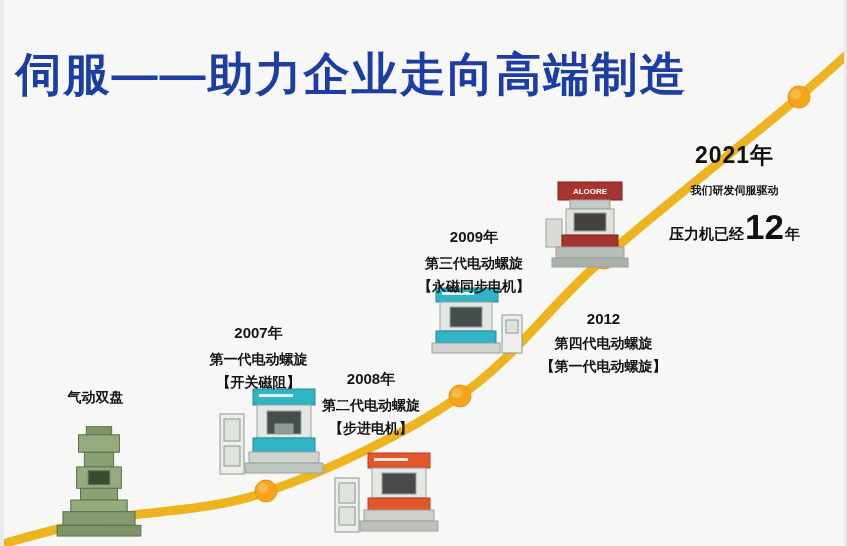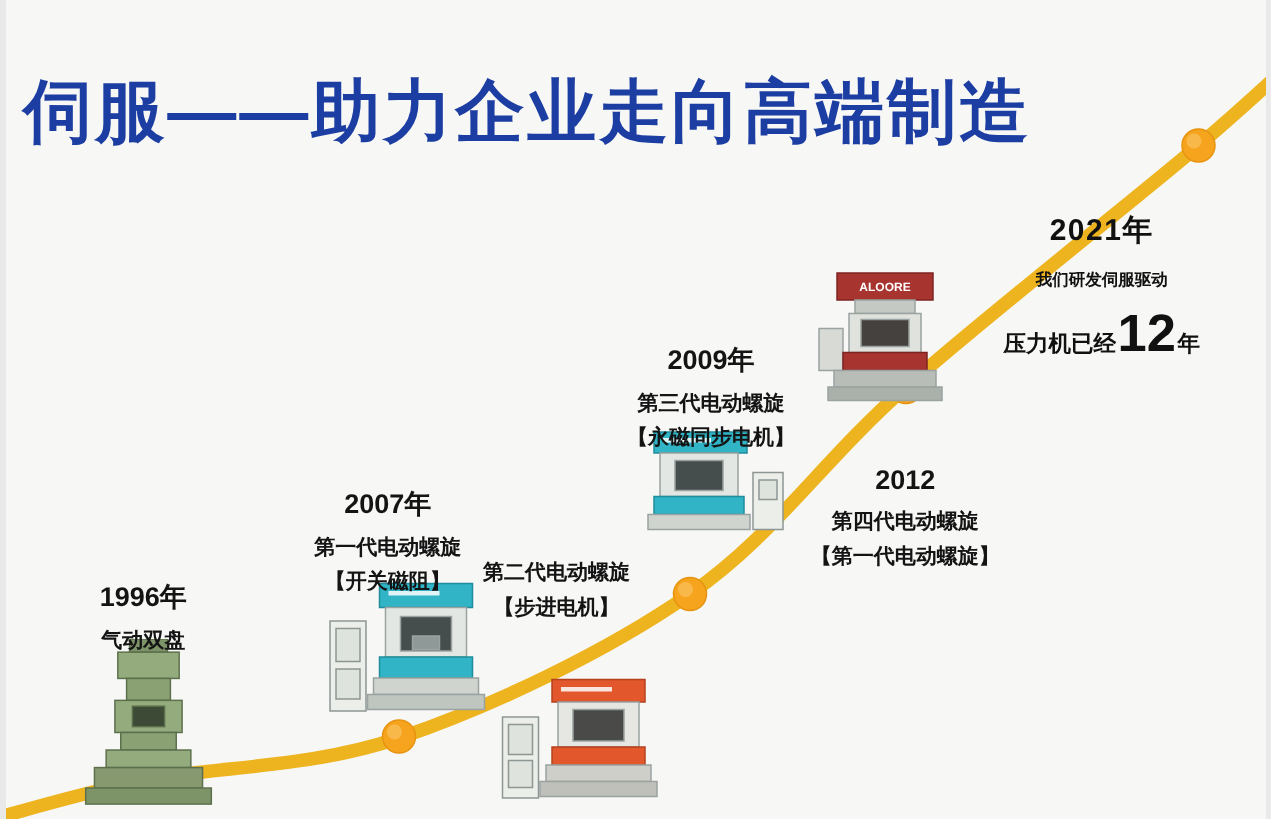--- a/index.html
+++ b/index.html
@@ -12,37 +12,37 @@
     position:absolute;left:12px;top:44px;
     font-size:46px;font-weight:900;letter-spacing:2px;
     color:#1c3ea3;white-space:nowrap;z-index:5;
   }
   .curve-layer{position:absolute;left:0;top:0;width:847px;height:546px;z-index:1;}
   .machine{position:absolute;z-index:3;}
   .machine svg{display:block;width:100%;height:100%;}
   .milestone{
     position:absolute;z-index:4;text-align:center;color:#141414;
   }
-  .milestone .year{font-size:18px;font-weight:700;margin-bottom:5px;}
+  .milestone .year{font-size:15px;font-weight:700;margin-bottom:5px;}
   .milestone .desc{font-size:14px;font-weight:700;line-height:1.65;}
   .m1996{left:32px;top:386px;width:120px;}
   .m2007{left:180px;top:324px;width:150px;}
   .m2008{left:295px;top:370px;width:145px;}
   .m2009{left:398px;top:228px;width:145px;}
   .m2012{left:527px;top:310px;width:146px;}
   .mm1996{left:50px;top:426px;width:90px;height:112px;}
   .mm2007{left:215px;top:388px;width:105px;height:95px;}
   .mm2008{left:330px;top:452px;width:105px;height:88px;}
   .mm2009{left:424px;top:287px;width:95px;height:85px;}
   .mm2012{left:536px;top:181px;width:95px;height:92px;}
   .finale{
     position:absolute;right:14px;top:140px;width:190px;z-index:4;
     text-align:center;color:#111;
   }
-  .finale .fyear{font-size:20px;font-weight:700;letter-spacing:1px;}
+  .finale .fyear{font-size:23px;font-weight:700;letter-spacing:1px;}
   .finale .fl1{font-size:11px;font-weight:700;margin-top:12px;}
   .finale .fl2{font-size:15px;font-weight:700;margin-top:9px;}
   .finale .fnum{font-size:35px;font-weight:700;padding:0 1px;}
 </style>
 </head>
 <body>
 
 <div class="stage">
 
   <svg class="curve-layer" viewBox="0 0 847 546">
@@ -153,31 +153,31 @@
         <rect x="34" y="32" width="32" height="18" fill="#45413e"></rect>
         <rect x="6" y="38" width="16" height="28" fill="#d7dad5"></rect>
       </g>
       <rect x="22" y="54" width="56" height="12" fill="#a83430" stroke="#7e2522"></rect>
       <rect x="16" y="66" width="68" height="11" fill="#b9bdb8" stroke="#9aa3a1"></rect>
       <rect x="12" y="77" width="76" height="9" fill="#aab0aa" stroke="#9aa3a1"></rect>
     </svg>
   </div>
 
   <div class="milestone m1996">
-    <div class="year">1996年</div>
     <div class="desc">气动双盘</div>
   </div>
 
   <div class="milestone m2007">
     <div class="year">2007年</div>
     <div class="desc">第一代电动螺旋</div>
     <div class="desc">【开关磁阻】</div>
   </div>
 
   <div class="milestone m2008">
+    <div class="year">2008年</div>
     <div class="desc">第二代电动螺旋</div>
     <div class="desc">【步进电机】</div>
   </div>
 
   <div class="milestone m2009">
     <div class="year">2009年</div>
     <div class="desc">第三代电动螺旋</div>
     <div class="desc">【永磁同步电机】</div>
   </div>
 

